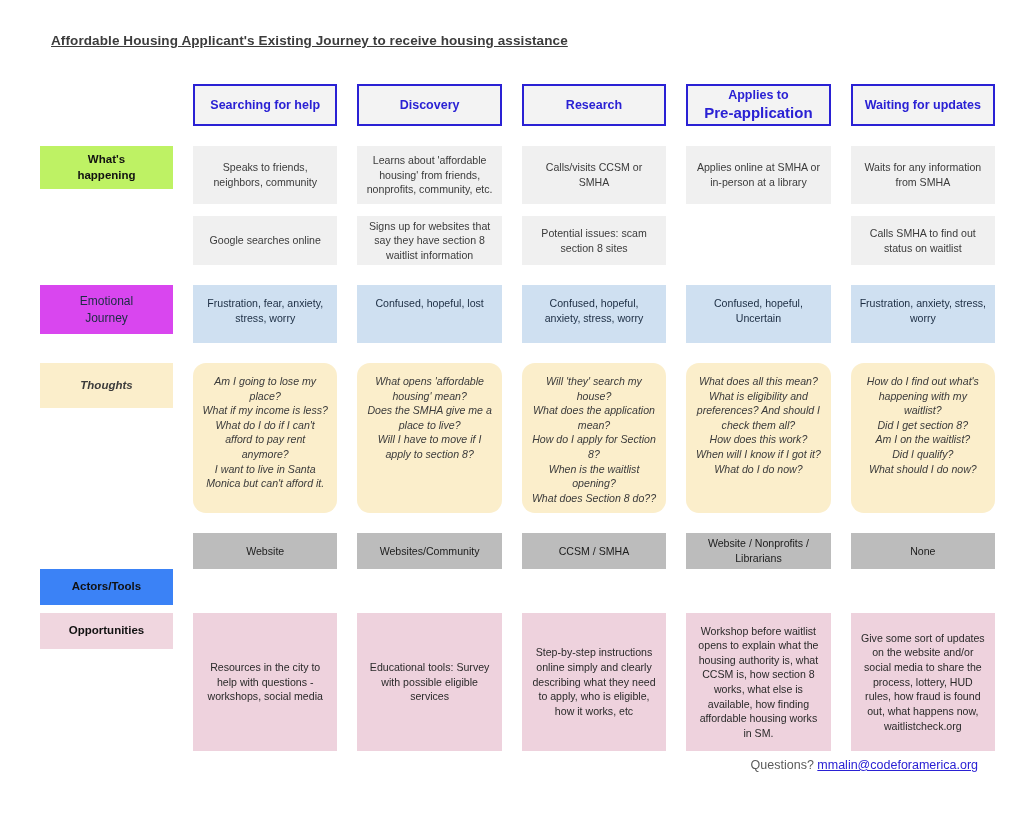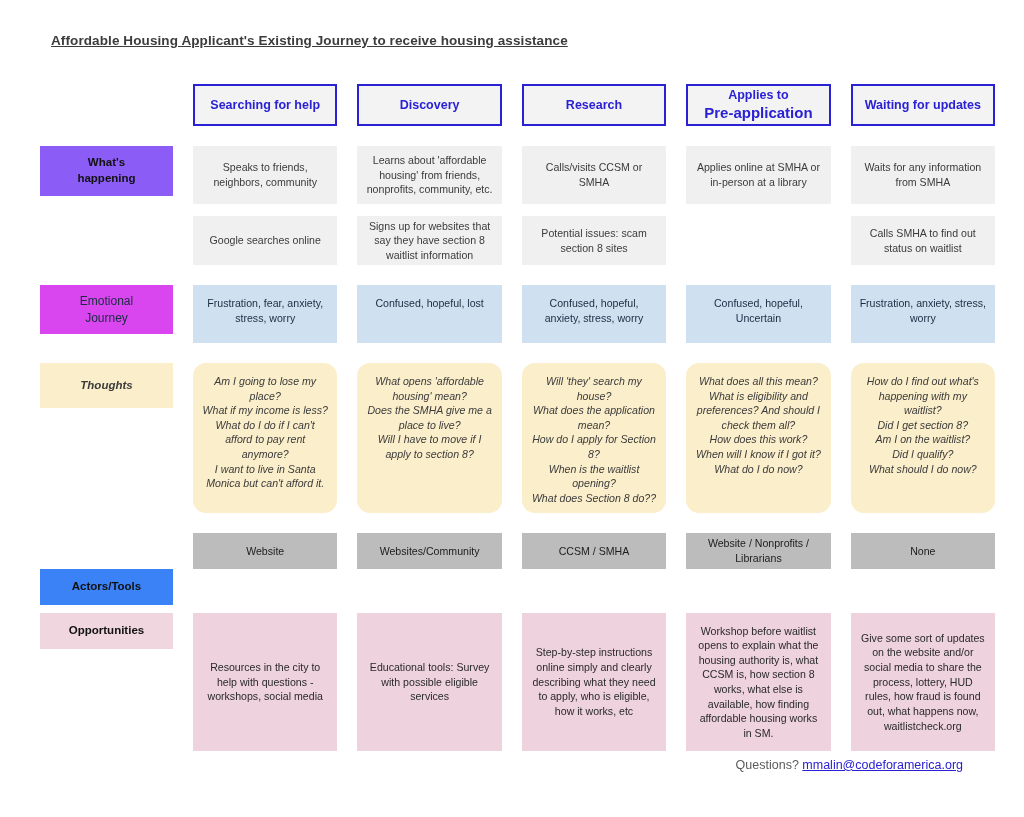--- a/index.html
+++ b/index.html
@@ -73,21 +73,21 @@
   .rowlabel {
     display: flex;
     align-items: center;
     justify-content: center;
     text-align: center;
     font-size: 11.5px;
     font-weight: bold;
     line-height: 1.35;
     padding: 6px 4px;
   }
-  .rl-happening { background: #8b5cf6; color: #111111; height: 50px; }
+  .rl-happening { background: #bef264; color: #111111; height: 43px; }
   .rl-emotional { background: #d946ef; color: #1b2c42; height: 49px; font-weight: normal; font-size: 12px;}
   .rl-thoughts  { background: #fbeecb; color: #3b3b3b; height: 45px; font-style: italic; }
   .rl-actors    { background: #3b82f6; color: #111111; height: 36px; margin-top: 36px; }
   .rl-opps      { background: #f0d6df; color: #111111; height: 36px; }
 
   
   .cell {
     display: flex;
     align-items: center;
     justify-content: center;
@@ -113,21 +113,21 @@
   .h-actors      { height: 36px; }
   .h-opps        { height: 138px; }
 
   .spacer-sm { height: 8px; }
   .spacer-md { height: 12px; }
   .spacer-lg { height: 20px; }
 
   
   .footer {
     position: absolute;
-    right: 61px;
+    right: 46px;
     top: 758px;
     font-size: 12.5px;
     color: #5b5b5b;
     white-space: nowrap;
   }
   .footer a {
     color: #2a21d4;
     text-decoration: underline;
   }
 </style>

